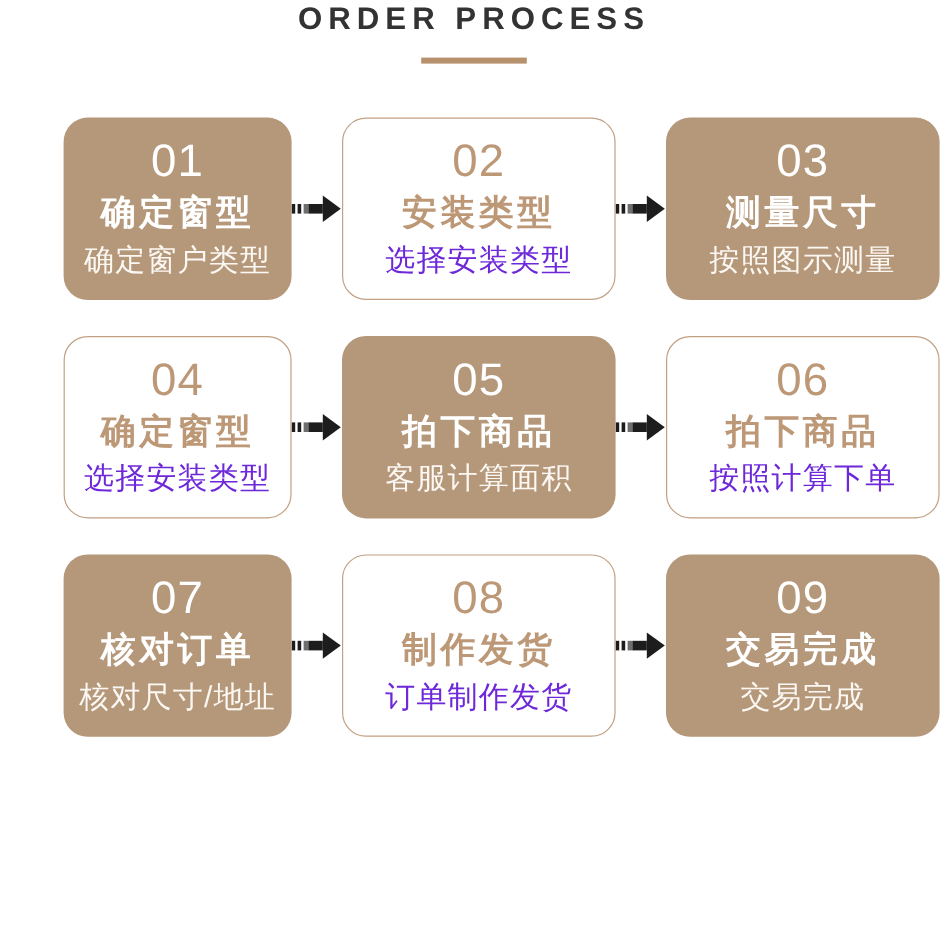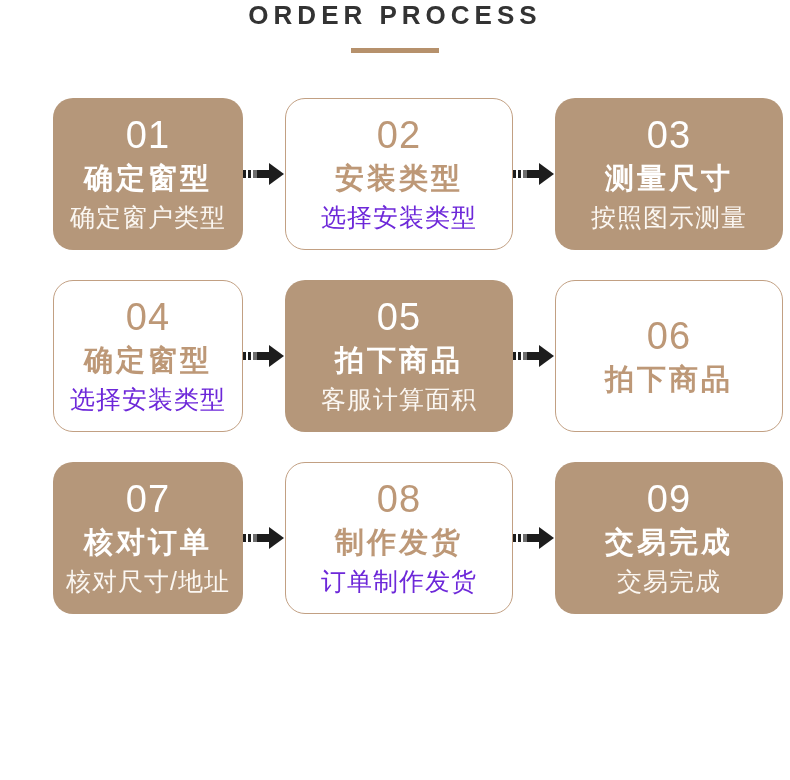--- a/index.html
+++ b/index.html
@@ -174,20 +174,21 @@
           <rect x="0" y="9" width="3" height="8" fill="#1d1d1d"></rect>
           <rect x="5" y="9" width="3" height="8" fill="#1d1d1d"></rect>
           <rect x="10" y="9" width="4" height="8" fill="#6e6e6e"></rect>
           <rect x="14" y="9" width="12" height="8" fill="#1d1d1d"></rect>
           <polygon points="26,2 26,24 41,13" fill="#1d1d1d"></polygon>
         </svg>
       </div>
       <div class="card outline wide">
         <div class="num">06</div>
         <div class="name">拍下商品</div>
+        <div class="desc">按照计算下单</div>
       </div>
     </div>
 
     <div class="row">
       <div class="card filled">
         <div class="num">07</div>
         <div class="name">核对订单</div>
         <div class="desc">核对尺寸/地址</div>
       </div>
       <div class="arrow-cell">

